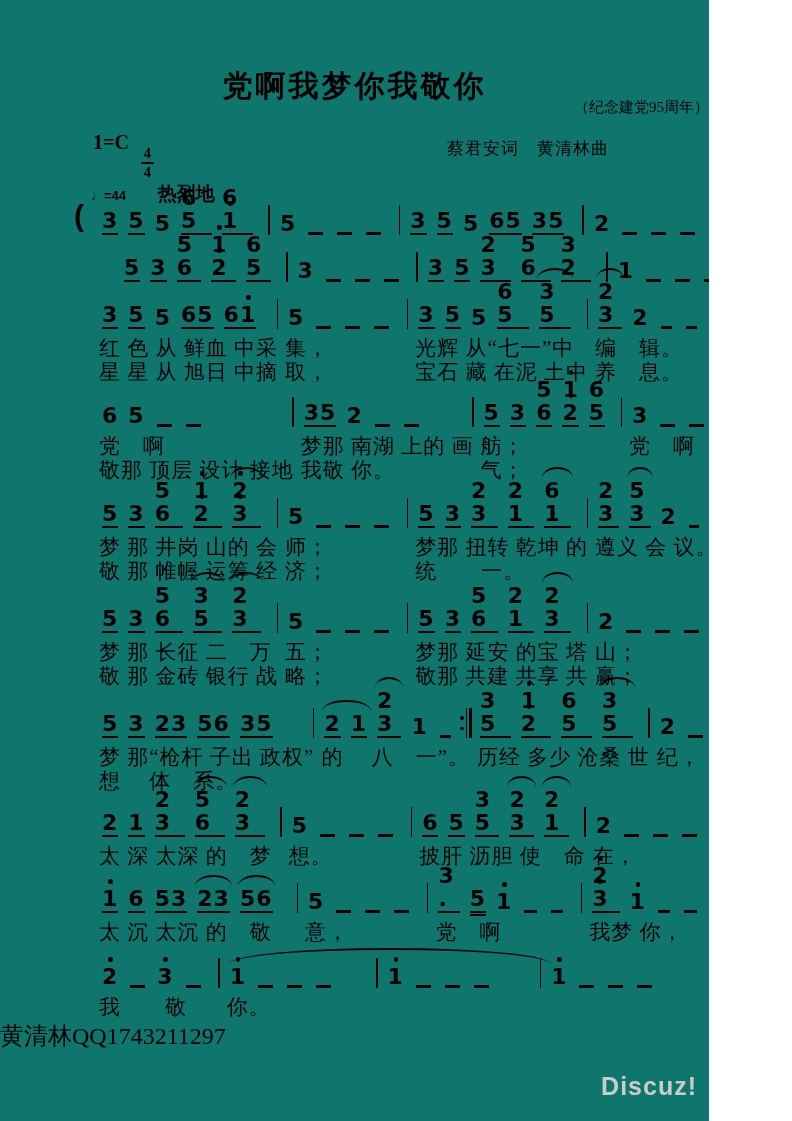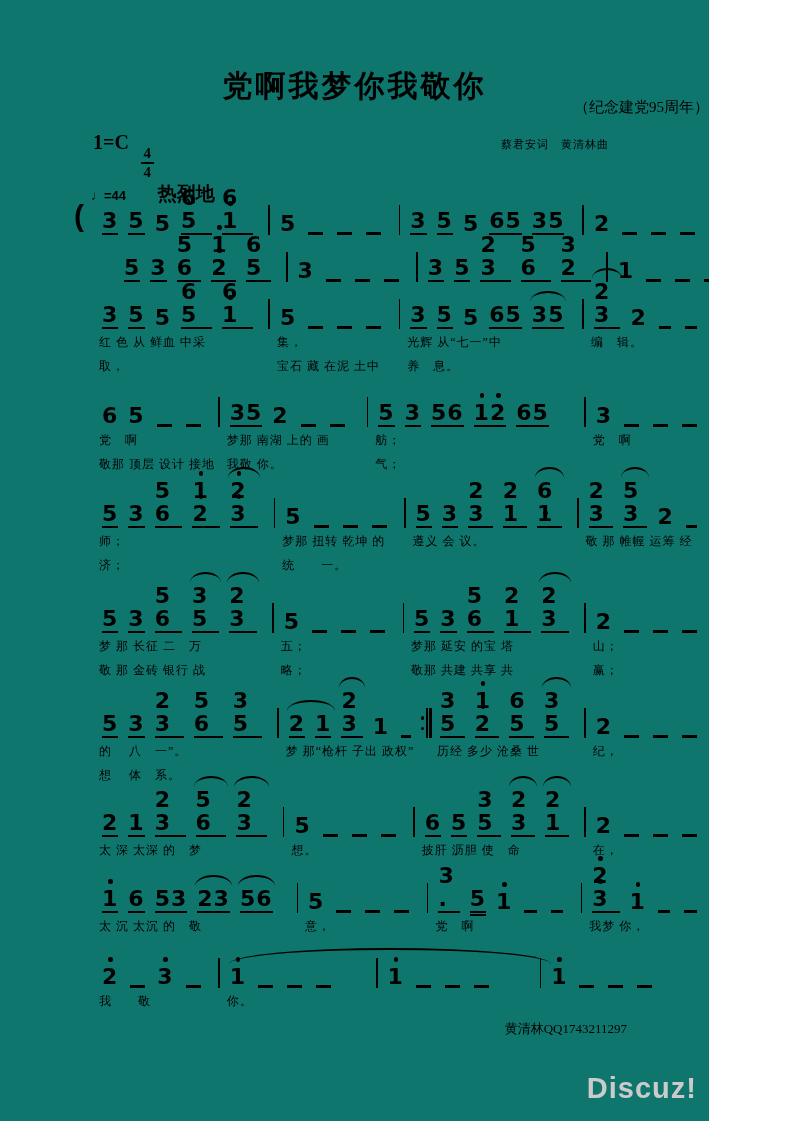--- a/index.html
+++ b/index.html
@@ -7,21 +7,21 @@
         font-family:"Liberation Sans",sans-serif;color:#000;}
   .title{position:absolute;top:66px;left:0;width:100%;text-align:center;
          font-size:30px;font-weight:bold;letter-spacing:3px;}
   .subtitle{position:absolute;top:98px;left:0;width:100%;text-align:right;
             font-size:15px;font-family:Liberation Serif, serif;}
   .keyrow{position:absolute;top:131px;left:93px;font-size:20px;
           font-family:"Liberation Serif",serif;font-weight:bold;}
   .ts{display:inline-flex;flex-direction:column;align-items:center;vertical-align:-9px;
       margin-left:12px;font-weight:bold;font-size:15px;line-height:1;font-family:"Liberation Serif",serif;}
   .ts-bar{width:13px;height:1.5px;background:#000;margin:1px 0;}
-  .credits{position:absolute;top:137px;right:100px;font-size:11px;
+  .credits{position:absolute;top:137px;right:100px;font-size:17px;
            font-family:"Liberation Serif",serif;letter-spacing:1px;}
   .temporow{position:absolute;top:181px;left:91px;font-size:13px;font-weight:bold;}
   .expression{font-size:19px;margin-left:28px;}
   #score{position:absolute;left:92px;top:0;width:624px;}
   .system{position:absolute;left:0;width:100%;}
   .grid{display:grid;width:100%;}
   .measure{position:relative;height:34px;box-sizing:border-box;display:flex;
            align-items:flex-end;padding:0 12px 2px 5px;}
   .tok{position:relative;display:inline-block;font-weight:bold;font-size:22px;
        line-height:23px;margin:0 5px;letter-spacing:1px;font-family:"DejaVu Sans",sans-serif;}
@@ -45,27 +45,27 @@
   .fin span:first-child{right:4.5px;} .fin span:last-child{right:0;}
   .rep{position:absolute;right:-2px;top:2px;bottom:2px;width:12px;}
   .rd{position:absolute;right:8px;top:6px;bottom:6px;width:3.5px;}
   .rd::before,.rd::after{content:"";position:absolute;left:0;width:3.5px;height:3.5px;
         border-radius:50%;background:#000;}
   .rd::before{top:2px;} .rd::after{bottom:2px;}
   .rl{position:absolute;right:4.5px;top:0;bottom:0;width:1.5px;background:#000;}
   .rt{position:absolute;right:0;top:0;bottom:0;width:3px;background:#000;}
   .paren-open{position:absolute;left:-18px;top:-4px;font-size:30px;font-weight:bold;}
   .paren-close{position:absolute;right:-4px;bottom:0;font-size:30px;font-weight:bold;}
-  .lyric{height:24px;box-sizing:border-box;padding:3px 0 0 7px;font-size:12px;
+  .lyric{height:24px;box-sizing:border-box;padding:3px 0 0 7px;font-size:21px;
          font-family:"Liberation Serif",serif;white-space:nowrap;letter-spacing:1px;}
   .big-tie{position:absolute;top:-8px;height:14px;border-top:2.5px solid #000;
          border-radius:50% 50% 0 0/100% 100% 0 0;}
-  .footer{position:absolute;top:1020px;left:0;right:82px;text-align:right;font-size:13px;
+  .footer{position:absolute;top:1020px;left:0;right:82px;text-align:left;font-size:24px;
           font-family:"Liberation Serif",serif;}
-  .watermark{position:absolute;top:1072px;right:12px;font-size:29px;font-weight:bold;
+  .watermark{position:absolute;top:1072px;right:12px;font-size:25px;font-weight:bold;
           color:#cbcbcb;letter-spacing:1px;}
 </style>
 </head>
 <body>
 
 <div class="page">
   <div class="title">党啊我梦你我敬你</div>
   <div class="subtitle">（纪念建党95周年）</div>
   <div class="keyrow">
     <span>1=C</span><span class="ts">
@@ -178,20 +178,21 @@
             <span class="tok u1 slur"><span class="ch">2</span><span class="ch">3</span></span>
             <span class="tok"><span class="ch">2</span></span>
             <span class="dash"></span>
             <span class="dash"></span>
             <span class="bl"></span>
           </div>
           <div class="lyric">红 色 从 鲜血 中采</div>
           <div class="lyric">集，</div>
           <div class="lyric">光辉 从“七一”中</div>
           <div class="lyric">编　辑。</div>
+          <div class="lyric">星 星 从 旭日 中摘</div>
           <div class="lyric">取，</div>
           <div class="lyric">宝石 藏 在泥 土中</div>
           <div class="lyric">养　息。</div>
         </div>
       </div>
       <div class="system" style="top: 395px;">
         <div class="grid" style="grid-template-columns: 1.1fr 1.3fr 1.9fr 1fr;">
           <div class="measure">
             <span class="tok"><span class="ch">6</span></span>
             <span class="tok"><span class="ch">5</span></span>
@@ -255,20 +256,21 @@
             <span class="tok u1 slur"><span class="ch db">6</span><span class="ch">1</span></span>
             <span class="bl"></span>
           </div>
           <div class="measure">
             <span class="tok u1"><span class="ch">2</span><span class="ch">3</span></span>
             <span class="tok u1 slur"><span class="ch">5</span><span class="ch">3</span></span>
             <span class="tok"><span class="ch">2</span></span>
             <span class="dash"></span>
             <span class="bl"></span>
           </div>
+          <div class="lyric">梦 那 井岗 山的 会</div>
           <div class="lyric">师；</div>
           <div class="lyric">梦那 扭转 乾坤 的</div>
           <div class="lyric">遵义 会 议。</div>
           <div class="lyric">敬 那 帷幄 运筹 经</div>
           <div class="lyric">济；</div>
           <div class="lyric">统　　一。</div>
         </div>
       </div>
       <div class="system" style="top: 601px;">
         <div class="grid" style="grid-template-columns: 1.8fr 1fr 1.8fr 1fr;">
@@ -341,22 +343,22 @@
             <span class="tok u1 slur"><span class="ch">3</span><span class="ch">5</span></span>
             <span class="bl"></span>
           </div>
           <div class="measure">
             <span class="tok"><span class="ch">2</span></span>
             <span class="dash"></span>
             <span class="dash"></span>
             <span class="dash"></span>
             <span class="bl"></span>
           </div>
+          <div class="lyric">梦 那“枪杆 子出 政权”</div>
           <div class="lyric">的　 八　一”。</div>
-          <div class="lyric">梦 那“枪杆 子出 政权”</div>
           <div class="lyric">历经 多少 沧桑 世</div>
           <div class="lyric">纪，</div>
           <div class="lyric">想　 体　系。</div>
           <div class="lyric"></div>
           <div class="lyric"></div>
         </div>
       </div>
       <div class="system" style="top: 805px;">
         <div class="grid" style="grid-template-columns: 1.8fr 1.1fr 1.6fr 1.05fr;">
           <div class="measure">

